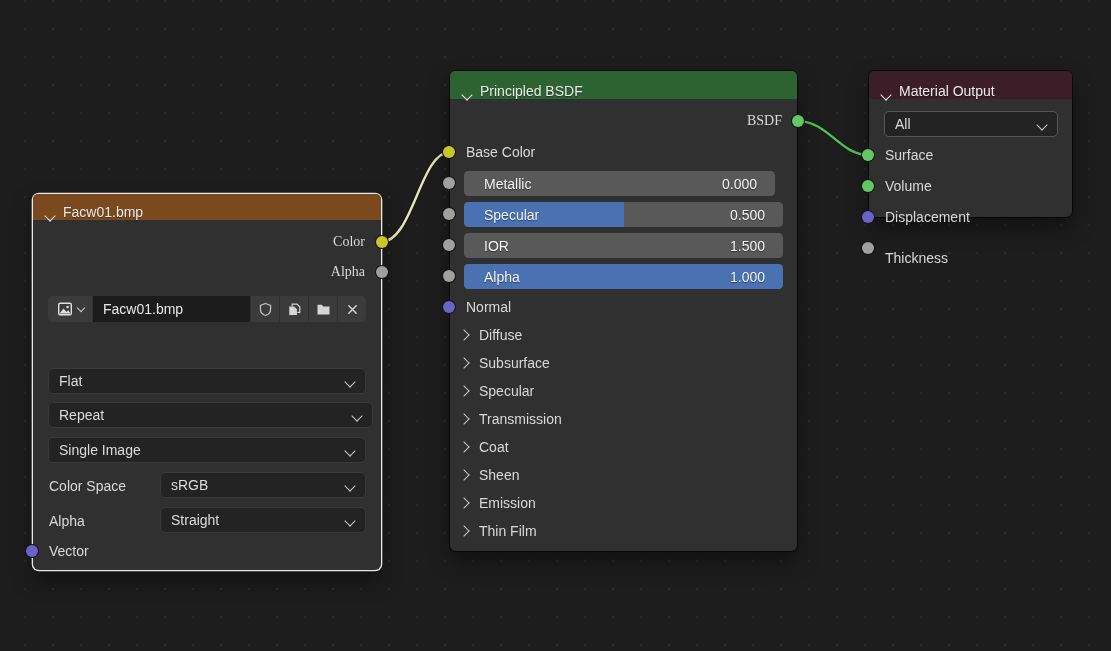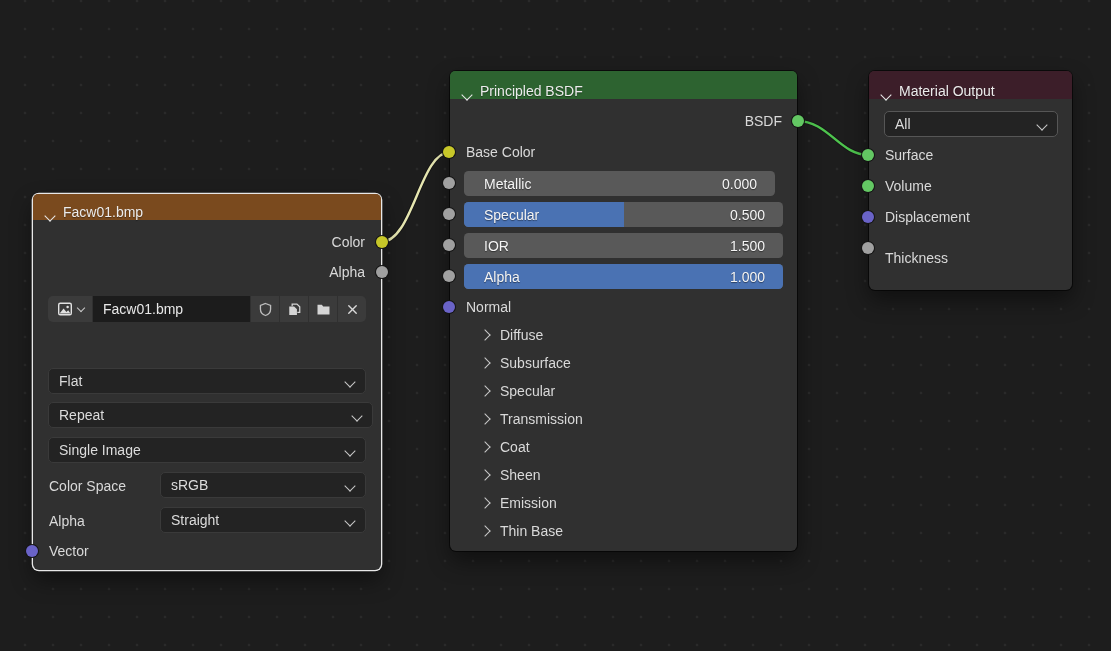--- a/index.html
+++ b/index.html
@@ -25,21 +25,21 @@
     position:absolute;left:0;top:0;right:0;display:flex;align-items:flex-end;
     border-radius:5px 5px 0 0;color:#ececec;
   }
   .header .title{margin-left:9px;text-shadow:0 1px 1px rgba(0,0,0,.4);}
   .cv{display:inline-block;width:7px;height:7px;border-right:1.6px solid #c9c9c9;border-bottom:1.6px solid #c9c9c9;transform:rotate(45deg);}
   .cv.white{border-color:#e9e9e9;}
   .cv.right{transform:rotate(-45deg);}
   .hdr-cv{margin-left:13px;margin-top:-3px;}
 
   .row{position:absolute;left:0;right:0;height:28px;display:flex;align-items:center;}
-  .row.r{justify-content:flex-end;padding-right:16px;}
+  .row.r{justify-content:flex-end;padding-right:16px;font-family:Liberation Serif, serif;}
   .row.l{padding-left:16px;}
 
   .socket{
     position:absolute;width:12px;height:12px;border-radius:50%;
     box-shadow:0 0 0 1px #141414;z-index:4;
   }
 
   .select{
     position:absolute;height:26px;background:#232323;border:1px solid #3a3a3a;
     border-radius:5px;display:flex;align-items:center;box-sizing:border-box;
@@ -50,21 +50,21 @@
   .select.lite{border-color:#565656;}
 
   .slider{
     position:absolute;height:25px;background:#595959;border-radius:4.5px;overflow:hidden;
     color:#f5f5f5;
   }
   .slider .fill{position:absolute;left:0;top:0;bottom:0;}
   .slider .s-label{position:absolute;left:20px;top:50%;transform:translateY(-50%);text-shadow:0 1px 1px rgba(0,0,0,.45);}
   .slider .s-value{position:absolute;right:18px;top:50%;transform:translateY(-50%);text-shadow:0 1px 1px rgba(0,0,0,.45);}
 
-  .sect{position:absolute;left:0;right:0;height:28px;display:flex;align-items:center;padding-left:31px;}
+  .sect{position:absolute;left:0;right:0;height:28px;display:flex;align-items:center;padding-left:10px;}
   .sect .cv{margin-right:11px;}
   .sect span.lbl{color:#d9d9d9;}
 
   .dbrow{position:absolute;height:26px;display:flex;}
   .dbtn{background:#3b3b3b;display:flex;align-items:center;justify-content:center;margin-right:1px;}
   .dbtn.first{border-radius:5px 0 0 5px;width:44px;}
   .dbtn.last{border-radius:0 5px 5px 0;margin-right:0;}
   .dbtn.sq{width:28px;}
   .dfield{flex:1;background:#1c1c1c;color:#e8e8e8;display:flex;align-items:center;padding-left:10px;margin-right:1px;}
   .ic{display:block;}
@@ -229,33 +229,33 @@
     <div class="sect" style="top:362px">
       <span class="cv right"></span>
       <span class="lbl">Coat</span>
     </div>
     <div class="sect" style="top:418px">
       <span class="cv right"></span>
       <span class="lbl">Emission</span>
     </div>
     <div class="sect" style="top:446px">
       <span class="cv right"></span>
-      <span class="lbl">Thin Base</span>
+      <span class="lbl">Thin Film</span>
     </div>
 
     <div class="socket" style="right: -7px; top: 44px; background-color: rgb(99, 199, 99);"></div>
     <div class="socket" style="left: -7px; top: 75px; background-color: rgb(199, 199, 41);"></div>
     <div class="socket" style="left: -7px; top: 106px; background-color: rgb(160, 160, 160);"></div>
     <div class="socket" style="left: -7px; top: 137px; background-color: rgb(160, 160, 160);"></div>
     <div class="socket" style="left: -7px; top: 168px; background-color: rgb(160, 160, 160);"></div>
     <div class="socket" style="left: -7px; top: 199px; background-color: rgb(160, 160, 160);"></div>
     <div class="socket" style="left: -7px; top: 230px; background-color: rgb(106, 99, 199);"></div>
   </div>
 
-  <div class="node" style="left:869px;top:71px;width:203px;height:219px">
+  <div class="node" style="left:869px;top:71px;width:203px;height:146px">
     <div class="header" style="height: 28px; background-color: rgb(60, 30, 41);">
       <span class="cv white hdr-cv"></span>
       <span class="title">Material Output</span>
     </div>
 
     <div class="select lite" style="top:40px;left:15px;right:14px">
       <span class="sel-label">All</span>
       <span class="cv"></span>
     </div>
 

